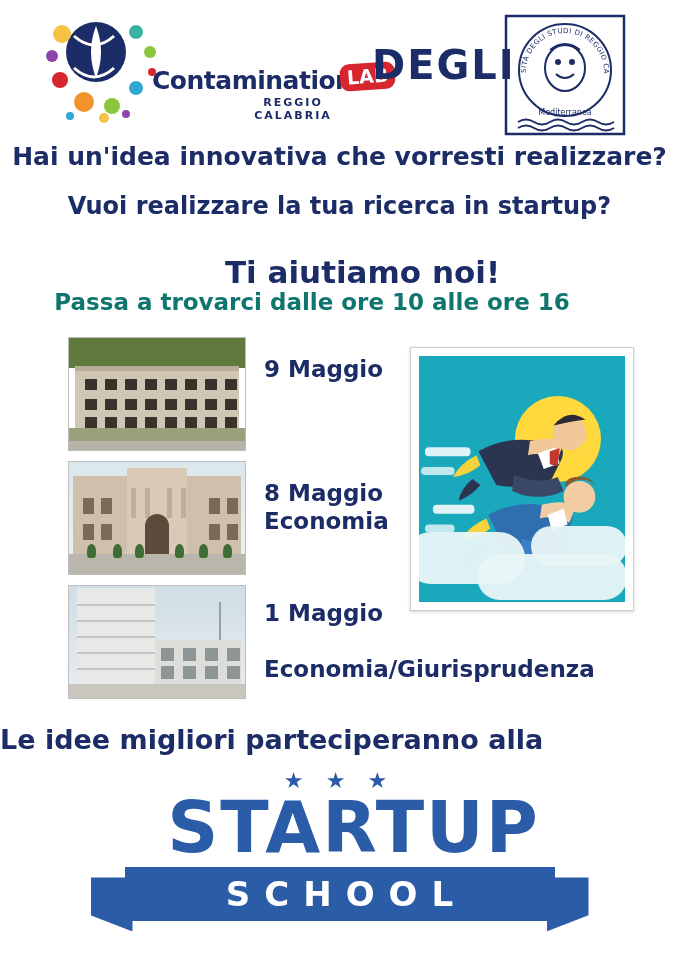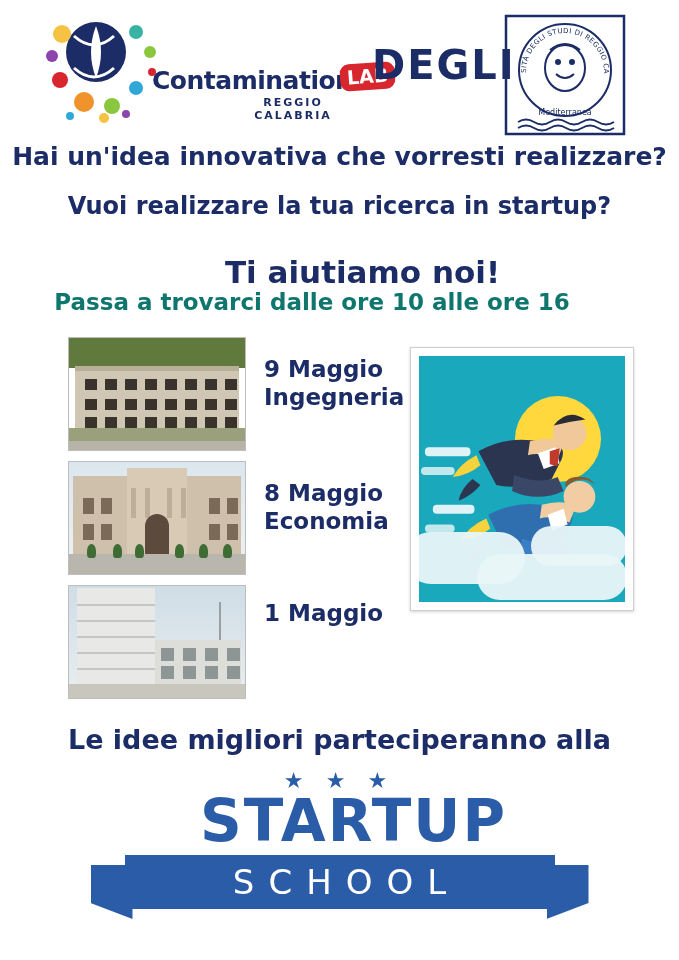--- a/index.html
+++ b/index.html
@@ -233,21 +233,20 @@
   .c1 { left: -14px; bottom: 18px; width: 120px; height: 52px; }
   .c2 { left: 58px; bottom: 2px; width: 150px; height: 46px; }
   .c3 { left: 112px; bottom: 36px; width: 96px; height: 40px; }
 
   
   .best {
     position: absolute;
     top: 724px;
     left: 0;
     width: 679px;
-    text-align: center;
     font-family: "DejaVu Sans", sans-serif;
     font-weight: bold;
     font-size: 27px;
     color: #1c2c66;
   }
   .startup-block {
     position: absolute;
     top: 770px;
     left: 0;
     width: 679px;
@@ -256,35 +255,35 @@
   .stars {
     color: #2a5ca8;
     font-size: 22px;
     letter-spacing: 8px;
     line-height: 1;
     height: 24px;
   }
   .startup-word {
     font-family: "DejaVu Sans", sans-serif;
     font-weight: bold;
-    font-size: 58px;
+    font-size: 71px;
     line-height: 0.95;
     color: #2a5ca8;
     letter-spacing: 2px;
     margin-left: 28px;
   }
   .school-ribbon {
     position: relative;
     margin: 6px auto 0 auto;
     width: 430px;
     height: 54px;
     background: #2a5ca8;
     color: #ffffff;
     font-family: "DejaVu Sans", sans-serif;
-    font-weight: normal;
+    font-weight: bold;
     font-size: 34px;
     letter-spacing: 14px;
     line-height: 54px;
     text-indent: 14px;
   }
   .school-ribbon::before,
   .school-ribbon::after {
     content: "";
     position: absolute;
     top: 10px;
@@ -385,21 +384,20 @@
             <div class="b1-win" style="left:102px"></div>
           <div class="b1-win" style="left:122px"></div>
             <div class="b1-win" style="left:142px"></div>
         </div>
       </div>
       <div class="b1-base"></div>
       <div class="b1-road"></div>
     </div>
     <div class="sched-label">
       <span>9 Maggio</span><br>
-      <span>Ingegneria</span>
     </div>
   </div>
 
   <div class="sched-row row2">
     <div class="thumb">
       <div class="b2-sky"></div>
       <div class="b2-body"></div>
       <div class="b2-center"></div>
       <div class="b2-col" style="left:62px"></div>
       <div class="b2-col" style="left:76px"></div>
@@ -445,20 +443,21 @@
       <div class="b3-lw" style="left:158px; top:62px"></div>
       <div class="b3-lw" style="left:92px; top:80px"></div>
       <div class="b3-lw" style="left:114px; top:80px"></div>
       <div class="b3-lw" style="left:136px; top:80px"></div>
       <div class="b3-lw" style="left:158px; top:80px"></div>
       <div class="b3-ground"></div>
     </div>
     <div class="sched-label">
       <span>1 Maggio</span><br>
       <br>
+      <span>Economia/Giurisprudenza</span>
     </div>
   </div>
 </div>
 
 <div class="hero">
   <div class="hero-inner">
     <div class="sun"></div>
 
     <svg viewBox="0 0 208 248" style="position:absolute;left:0;top:0;width:100%;height:100%">
 

